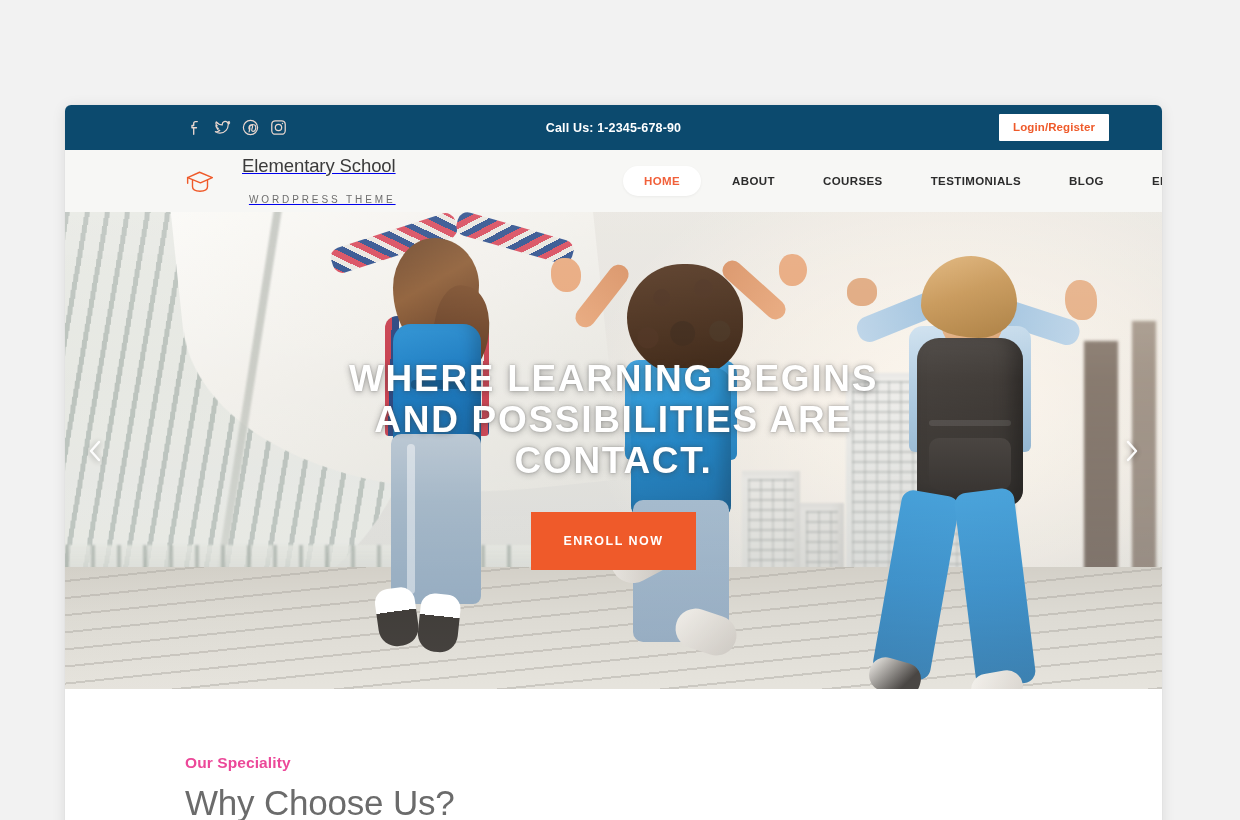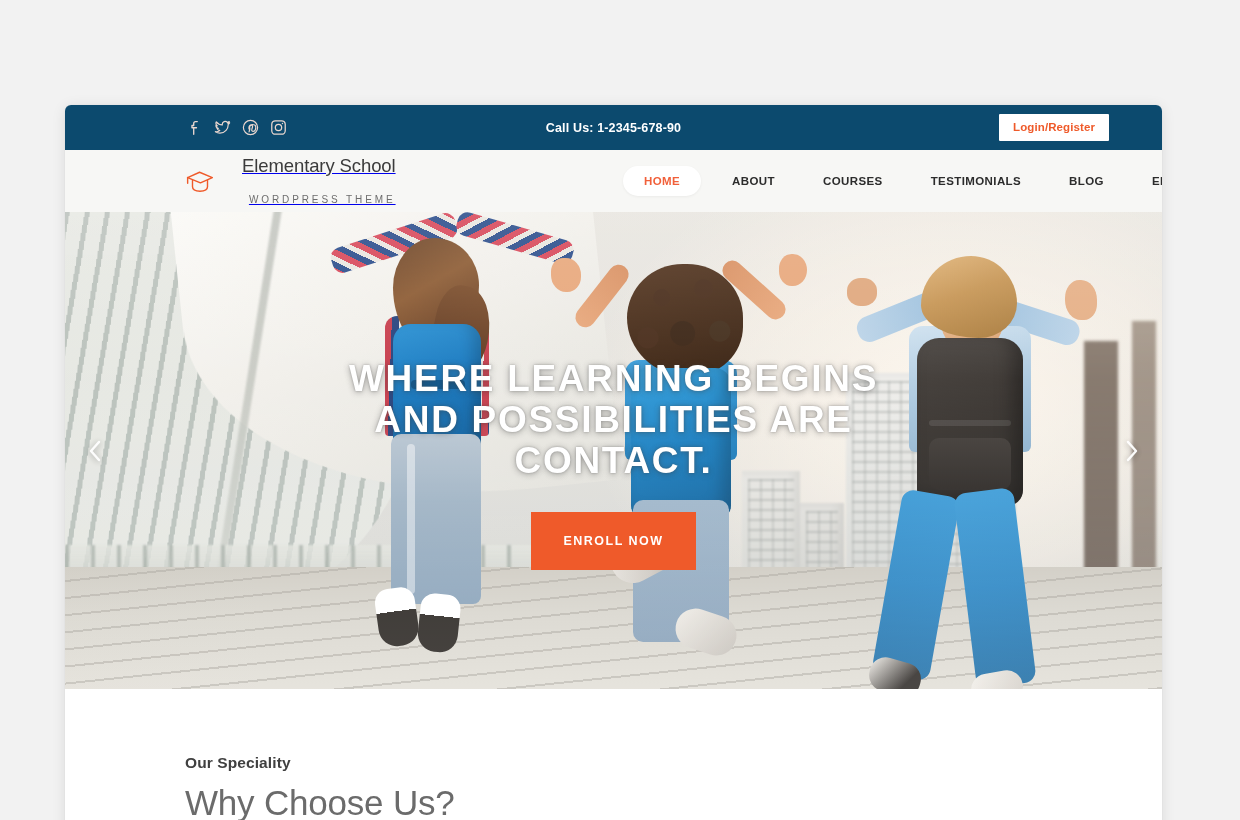--- a/index.html
+++ b/index.html
@@ -401,21 +401,21 @@
   .hero-arrow.prev { left: 13px; }
   .hero-arrow.next { right: 13px; }
 
   
   .speciality {
     position: relative;
     background: #ffffff;
     padding: 65px 0 0 120px;
   }
   .sp-eyebrow {
-    color: #404040;
+    color: #ec4899;
     font-size: 15.5px;
     font-weight: bold;
     letter-spacing: 0.1px;
   }
   .sp-heading {
     color: #6b6b6b;
     font-size: 35px;
     font-weight: normal;
     letter-spacing: -0.2px;
     margin-top: 12px;

